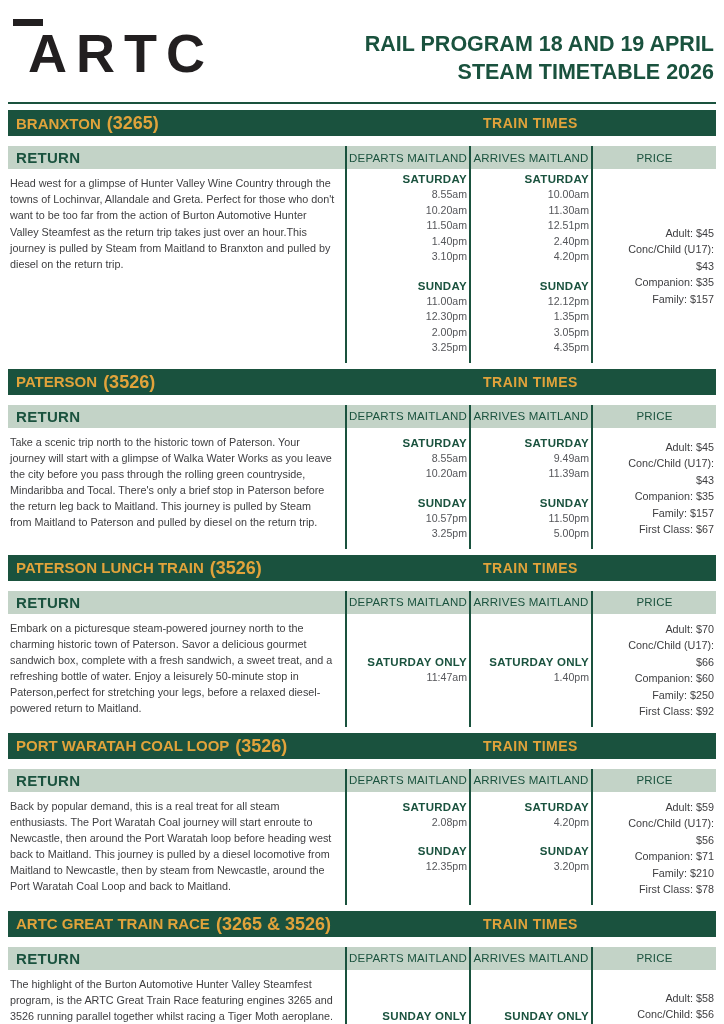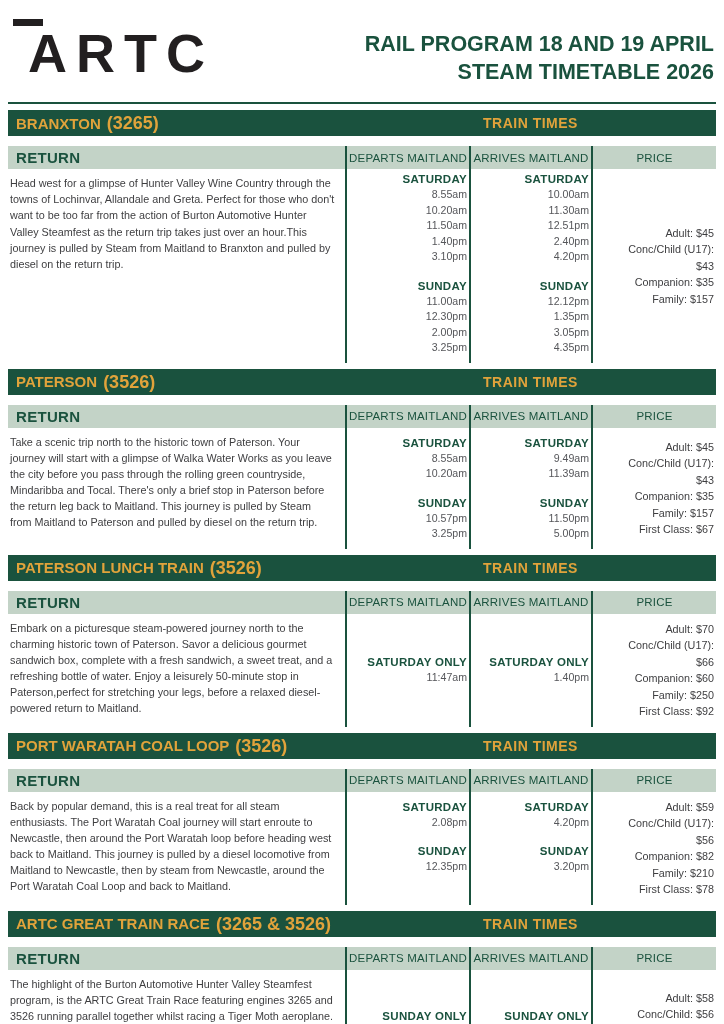--- a/index.html
+++ b/index.html
@@ -229,21 +229,21 @@
           </div>
       <div class="col arrives-g">
             <div class="day">SATURDAY</div>
             <div class="time">4.20pm</div>
             <div class="day">SUNDAY</div>
             <div class="time">3.20pm</div>
           </div>
       <div class="col price">
             <div class="price-line">Adult: $59</div>
             <div class="price-line">Conc/Child (U17): $56</div>
-            <div class="price-line">Companion: $82</div>
+            <div class="price-line">Companion: $71</div>
             <div class="price-line">Family: $210</div>
             <div class="price-line">First Class: $78</div>
           </div>
     </div>
   </section>
 
   <section class="section">
     <div class="bar sec-grid">
       <div class="bar-title">
             <span class="t">ARTC GREAT TRAIN RACE </span>

